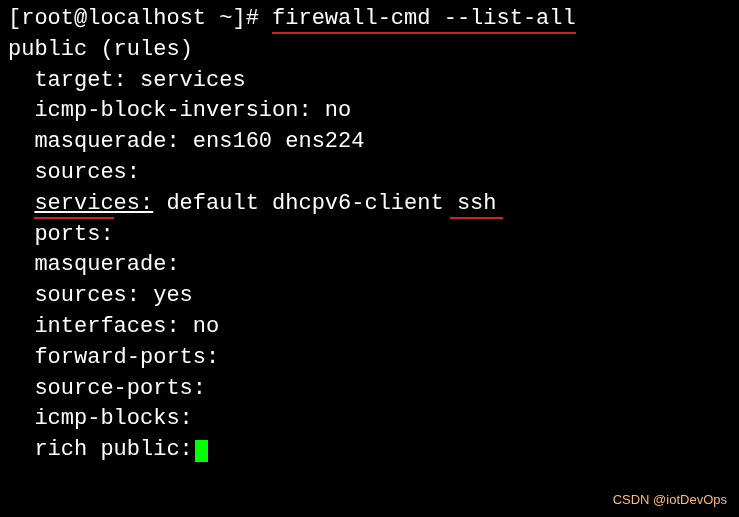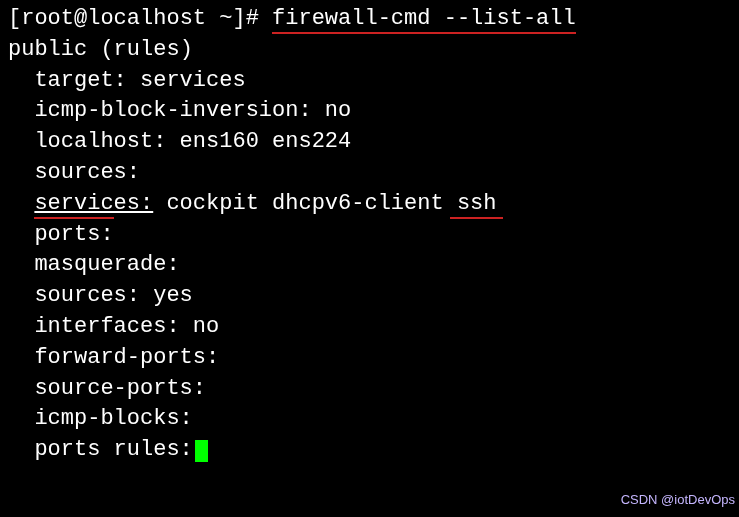--- a/index.html
+++ b/index.html
@@ -69,38 +69,38 @@
       display: inline-block;
       width: 13px;
       height: 22px;
       background: #00ff00;
       vertical-align: text-bottom;
       margin-left: 2px;
     }
     .watermark {
       position: absolute;
       bottom: 8px;
-      right: 4px;
+      right: 12px;
       font-size: 13px;
-      color: #c4b5fd;
+      color: #fdba74;
       font-family: Arial, sans-serif;
     }
   </style>
 </head>
 <body>
 
 <div class="terminal-line"><span>[root@localhost ~]# </span><span class="underline-red">firewall-cmd --list-all</span></div>
 <div class="terminal-line">public (rules)</div>
 <div class="terminal-line indent">target: services</div>
 <div class="terminal-line indent">icmp-block-inversion: no</div>
-<div class="terminal-line indent">localhost: ens160 ens224</div>
+<div class="terminal-line indent">masquerade: ens160 ens224</div>
 <div class="terminal-line indent">sources:</div>
-<div class="terminal-line indent"><span class="underline-services">services:</span><span> cockpit dhcpv6-client </span><span class="underline-ssh">ssh</span></div>
+<div class="terminal-line indent"><span class="underline-services">services:</span><span> default dhcpv6-client </span><span class="underline-ssh">ssh</span></div>
 <div class="terminal-line indent">ports:</div>
 <div class="terminal-line indent">masquerade:</div>
 <div class="terminal-line indent">sources: yes</div>
 <div class="terminal-line indent">interfaces: no</div>
 <div class="terminal-line indent">forward-ports:</div>
 <div class="terminal-line indent">source-ports:</div>
 <div class="terminal-line indent">icmp-blocks:</div>
-<div class="terminal-line indent"><span>ports rules:</span><span class="cursor"></span></div>
+<div class="terminal-line indent"><span>rich public:</span><span class="cursor"></span></div>
 
 <div class="watermark">CSDN @iotDevOps</div>
 
 </body></html>

